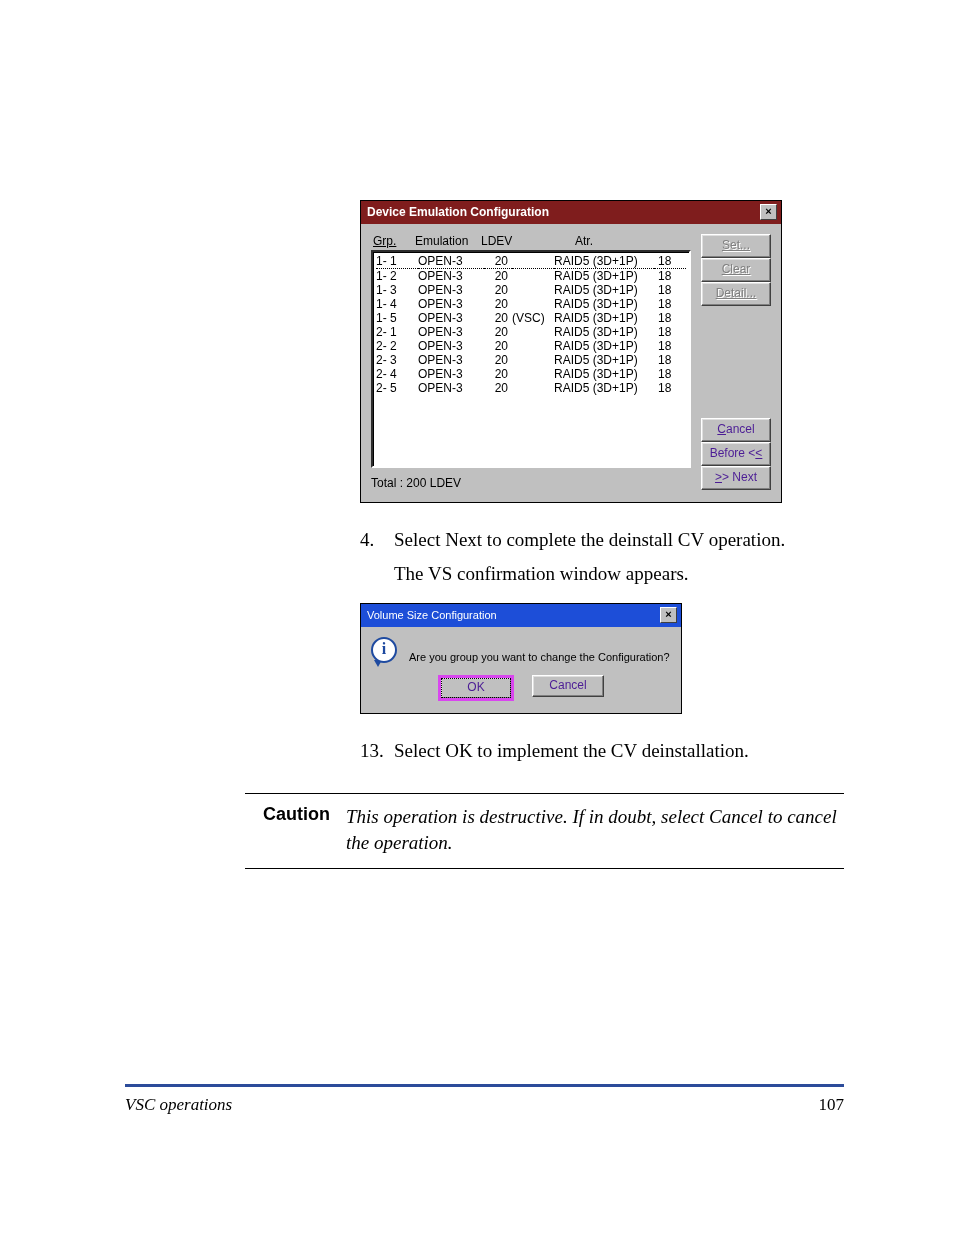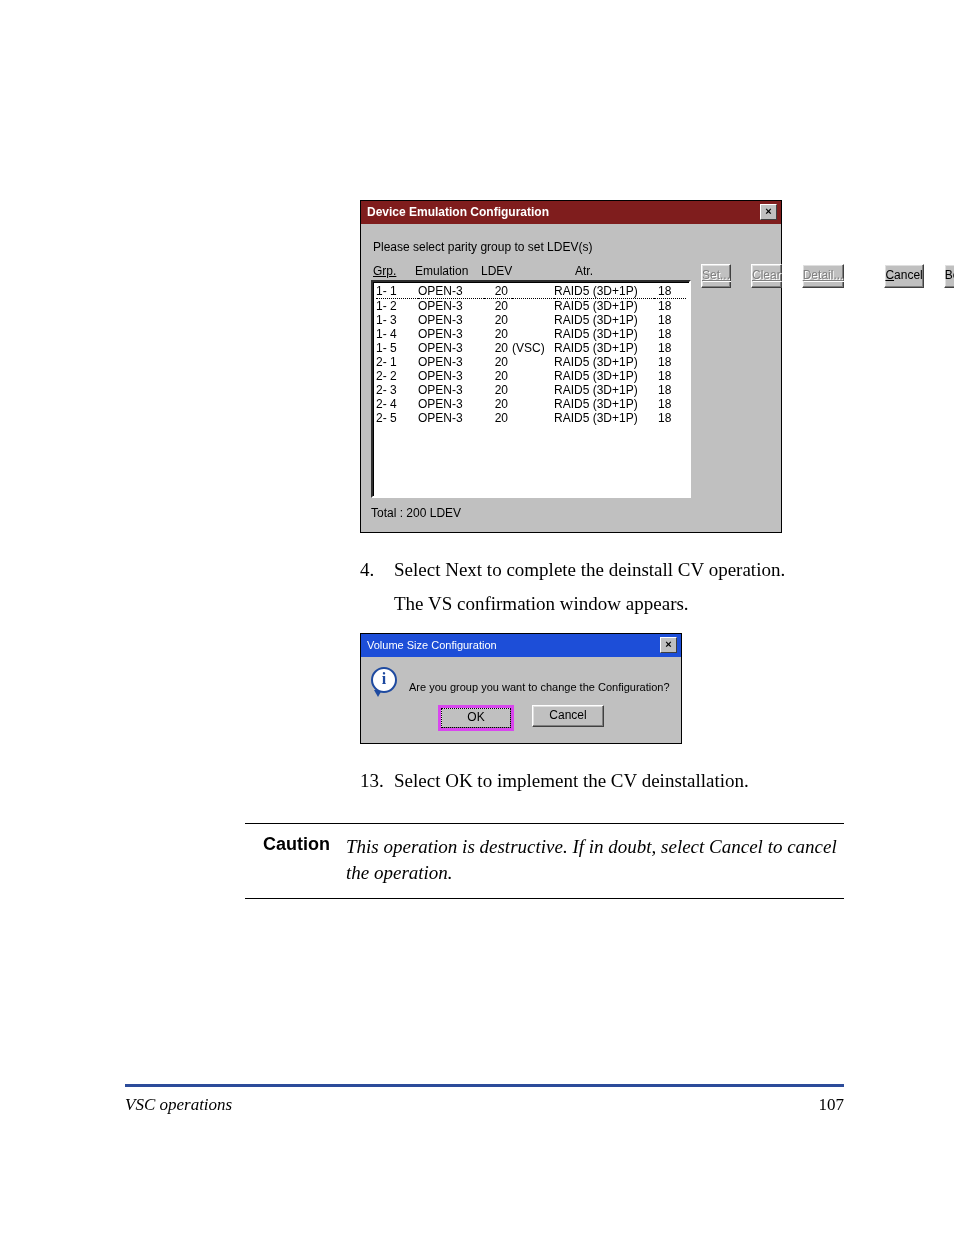--- a/index.html
+++ b/index.html
@@ -114,36 +114,36 @@
   .dotted-row .c-num {
     border-bottom: 1px dotted #000;
   }
   .total {
     margin-top: 8px;
     font-size: 12px;
   }
   .btn-col {
     width: 88px;
     display: flex;
-    flex-direction: row;
-    gap: 20px;
+    flex-direction: column;
+    gap: 0;
   }
   .spacer { flex:1; }
   .w95btn {
     height: 22px;
     background: #c0c0c0;
     border: 1px solid #fff;
     border-right-color:#404040;
     border-bottom-color:#404040;
     box-shadow: inset -1px -1px 0 #808080, inset 1px 1px 0 #dfdfdf;
     font-family: Tahoma, Arial, sans-serif;
     font-size: 12px;
     text-align: center;
     line-height: 20px;
-    color: #000000;
+    color: #4c1d95;
   }
   .w95btn.disabled { color: #808080; text-shadow: 1px 1px 0 #fff; }
   .ul { text-decoration: underline; }
 
   
   .step {
     display: flex;
     margin: 24px 0 6px 0;
     font-size: 19px;
     line-height: 1.35;
@@ -281,21 +281,20 @@
 <div class="page">
 
   <div class="content-col">
 
     <div class="dec-window">
       <div class="titlebar">
         <span>Device Emulation Configuration</span>
         <span class="close-x">×</span>
       </div>
       <div class="dec-body">
-        <div class="instr">Please select parity group to set LDEV(s)</div>
         <div class="dec-main">
           <div class="list-area">
             <div class="headers">
               <span class="h-grp"><span class="ul">Grp.</span></span>
               <span class="h-emu">Emulation</span>
               <span class="h-ldev">LDEV</span>
               <span class="h-extra"></span>
               <span class="h-atr">Atr.</span>
             </div>
             <div class="listbox" id="listbox">

